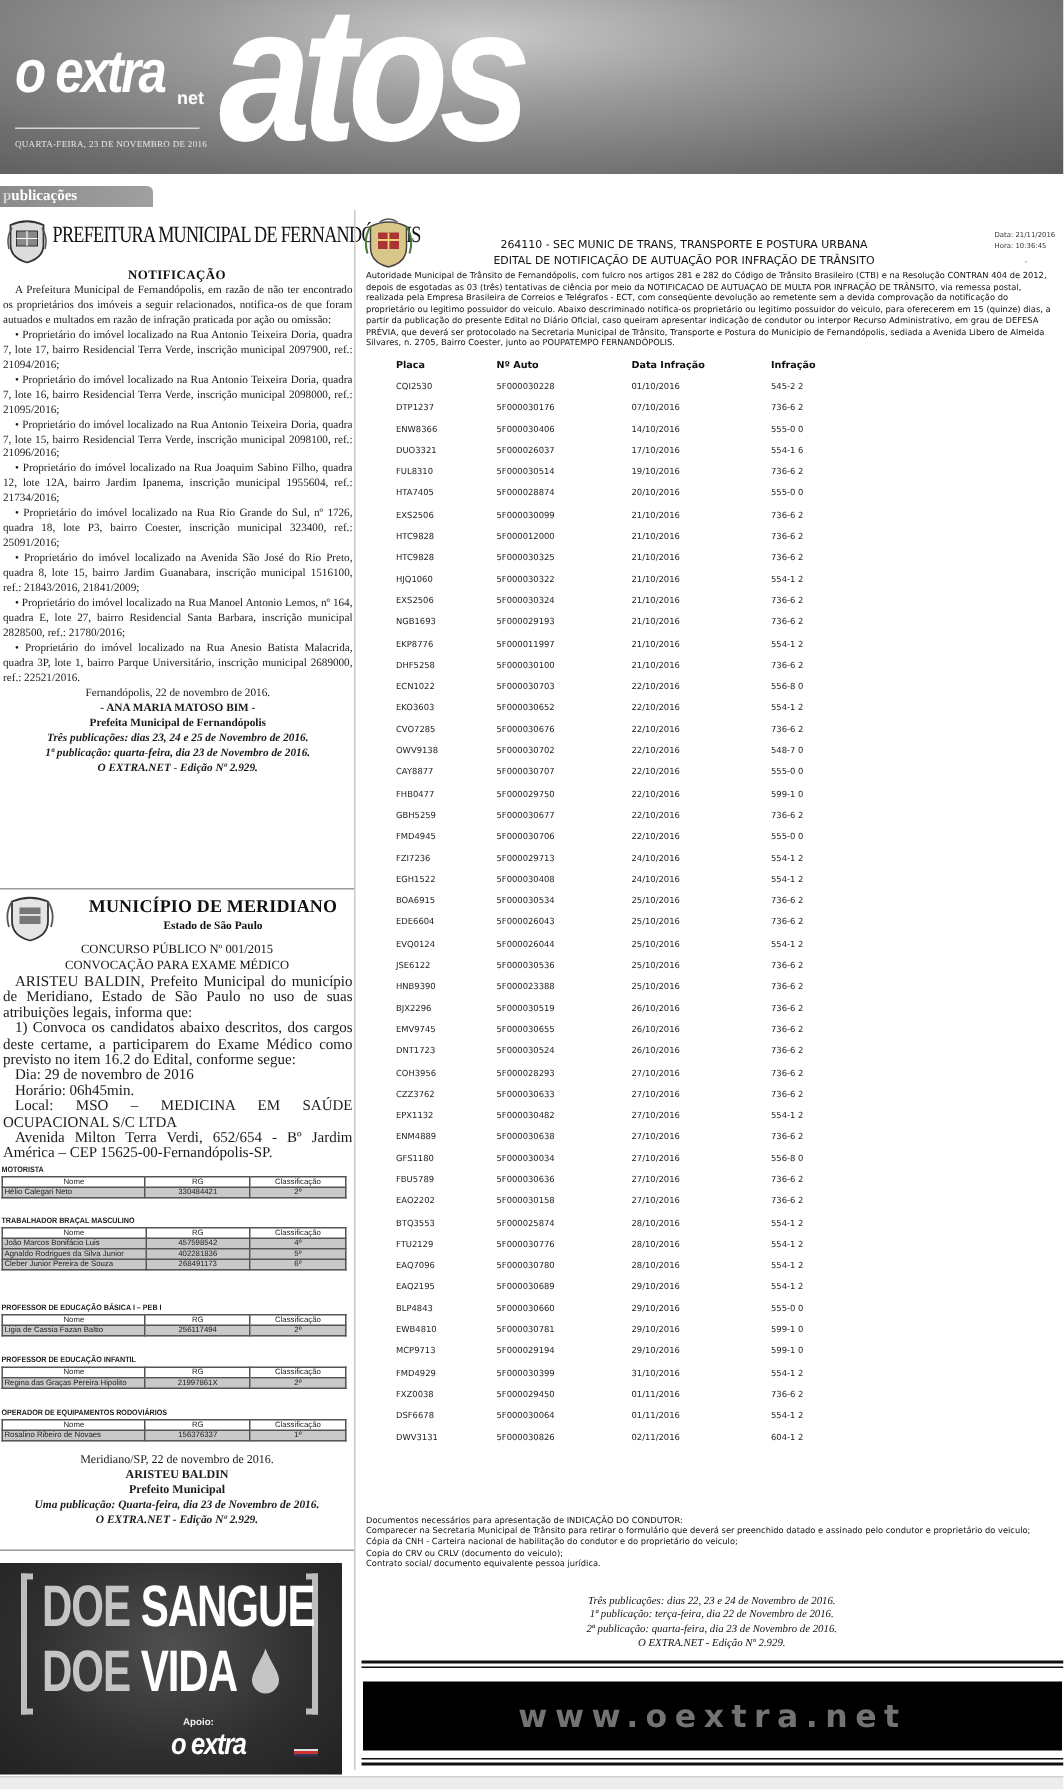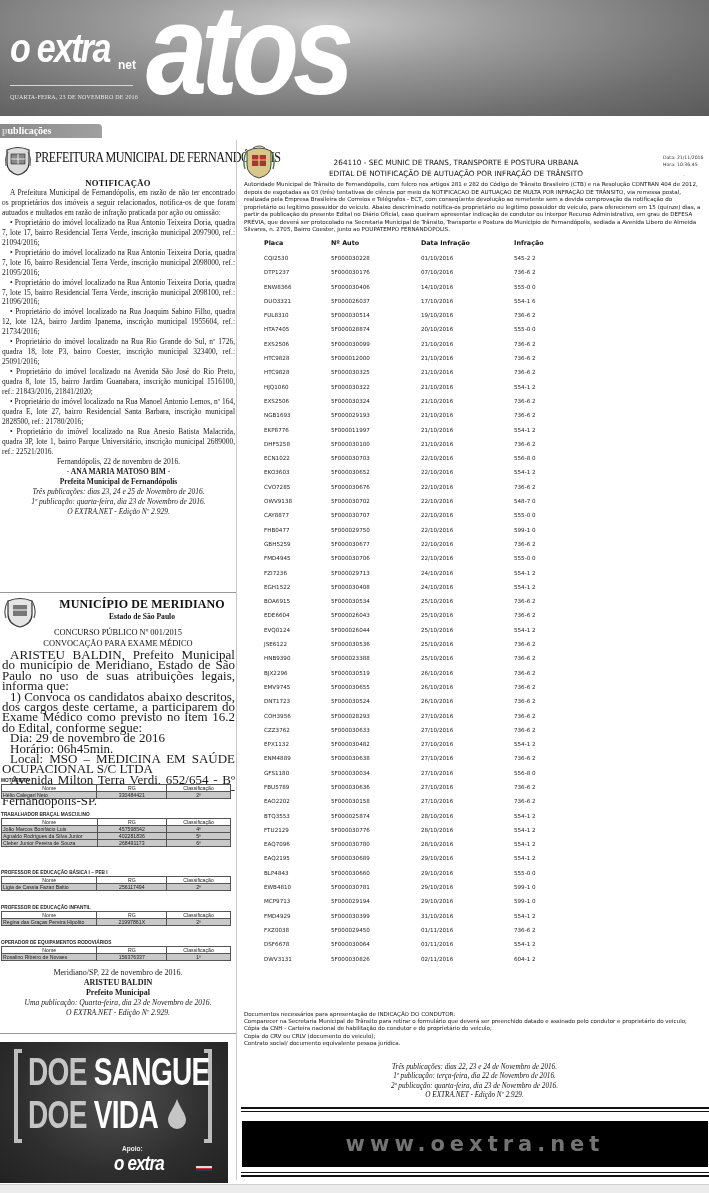--- a/index.html
+++ b/index.html
@@ -57,21 +57,21 @@
     position: absolute; left: 0; top: 178px; width: 236px; text-align: center;
     font-weight: bold; font-size: 8.6px; letter-spacing: 0.3px;
   }
   .body-text {
     position: absolute; font-size: 7.45px; line-height: 9.95px; text-align: justify;
     color: #1a1a1a;
   }
   .body-text p { text-indent: 8px; }
   .center-line { text-align: center; font-size: 7.5px; line-height: 10px; }
   .center-bold { font-weight: bold; }
-  .center-italic { font-style: italic; font-weight: normal; }
+  .center-italic { font-style: italic; font-weight: bold; }
 
   .hr-thin { position: absolute; left: 0; width: 236px; height: 1px; background: #999; }
 
   .mer-title {
     position: absolute; left: 48px; top: 597px; width: 188px; text-align: center;
     font-weight: bold; font-size: 12px; letter-spacing: 0.1px;
   }
   .mer-sub {
     position: absolute; left: 48px; top: 612px; width: 188px; text-align: center;
     font-weight: bold; font-size: 7.6px;
@@ -178,21 +178,21 @@
 <div class="pref-title">PREFEITURA MUNICIPAL DE FERNANDÓPOLIS</div>
 <div class="notif-heading">NOTIFICAÇÃO</div>
 
 <div class="body-text" style="left:2px; top:188px; width:233px;">
   <p>A Prefeitura Municipal de Fernandópolis, em razão de não ter encontrado os proprietários dos imóveis a seguir relacionados, notifica-os de que foram autuados e multados em razão de infração praticada por ação ou omissão:</p>
   <p>• Proprietário do imóvel localizado na Rua Antonio Teixeira Doria, quadra 7, lote 17, bairro Residencial Terra Verde, inscrição municipal 2097900, ref.: 21094/2016;</p>
   <p>• Proprietário do imóvel localizado na Rua Antonio Teixeira Doria, quadra 7, lote 16, bairro Residencial Terra Verde, inscrição municipal 2098000, ref.: 21095/2016;</p>
   <p>• Proprietário do imóvel localizado na Rua Antonio Teixeira Doria, quadra 7, lote 15, bairro Residencial Terra Verde, inscrição municipal 2098100, ref.: 21096/2016;</p>
   <p>• Proprietário do imóvel localizado na Rua Joaquim Sabino Filho, quadra 12, lote 12A, bairro Jardim Ipanema, inscrição municipal 1955604, ref.: 21734/2016;</p>
   <p>• Proprietário do imóvel localizado na Rua Rio Grande do Sul, nº 1726, quadra 18, lote P3, bairro Coester, inscrição municipal 323400, ref.: 25091/2016;</p>
-  <p>• Proprietário do imóvel localizado na Avenida São José do Rio Preto, quadra 8, lote 15, bairro Jardim Guanabara, inscrição municipal 1516100, ref.: 21843/2016, 21841/2020;</p>
+  <p>• Proprietário do imóvel localizado na Avenida São José do Rio Preto, quadra 8, lote 15, bairro Jardim Guanabara, inscrição municipal 1516100, ref.: 21843/2016, 21841/2009;</p>
   <p>• Proprietário do imóvel localizado na Rua Manoel Antonio Lemos, nº 164, quadra E, lote 27, bairro Residencial Santa Barbara, inscrição municipal 2828500, ref.: 21780/2016;</p>
   <p>• Proprietário do imóvel localizado na Rua Anesio Batista Malacrida, quadra 3P, lote 1, bairro Parque Universitário, inscrição municipal 2689000, ref.: 22521/2016.</p>
   <div class="center-line">Fernandópolis, 22 de novembro de 2016.</div>
   <div class="center-line center-bold">- ANA MARIA MATOSO BIM -</div>
   <div class="center-line center-bold">Prefeita Municipal de Fernandópolis</div>
   <div class="center-line center-italic">Três publicações: dias 23, 24 e 25 de Novembro de 2016.</div>
   <div class="center-line center-italic">1ª publicação: quarta-feira, dia 23 de Novembro de 2016.</div>
   <div class="center-line center-italic">O EXTRA.NET - Edição Nº 2.929.</div>
 </div>
 
@@ -204,21 +204,21 @@
       <rect x="10" y="9" width="14" height="11" fill="#777"></rect>
       <path d="M10 14 H24" stroke="#fff" stroke-width="1"></path>
       <path d="M3 22 Q0 13 5 5 M31 22 Q34 13 29 5" stroke="#555" fill="none" stroke-width="1.2"></path>
     </svg>
 </div>
 <div class="mer-title">MUNICÍPIO DE MERIDIANO</div>
 <div class="mer-sub">Estado de São Paulo</div>
 <div class="mer-heading" style="top:628px;">CONCURSO PÚBLICO Nº 001/2015</div>
 <div class="mer-heading" style="top:639px;">CONVOCAÇÃO PARA EXAME MÉDICO</div>
 
-<div class="body-text" style="left:2px; top:650px; width:233px; font-size:13px; line-height:10.4px;">
+<div class="body-text" style="left:2px; top:650px; width:233px; font-size:10px; line-height:10.4px;">
   <p>ARISTEU BALDIN, Prefeito Municipal do município de Meridiano, Estado de São Paulo no uso de suas atribuições legais, informa que:</p>
   <p>1) Convoca os candidatos abaixo descritos, dos cargos deste certame, a participarem do Exame Médico como previsto no item 16.2 do Edital, conforme segue:</p>
   <p>Dia: 29 de novembro de 2016</p>
   <p>Horário: 06h45min.</p>
   <p>Local: MSO – MEDICINA EM SAÚDE OCUPACIONAL S/C LTDA</p>
   <p>Avenida Milton Terra Verdi, 652/654 - Bº Jardim América – CEP 15625-00-Fernandópolis-SP.</p>
 </div>
 
 <div class="cargo" style="top:776px;">
   <div class="cargo-title">MOTORISTA</div>

